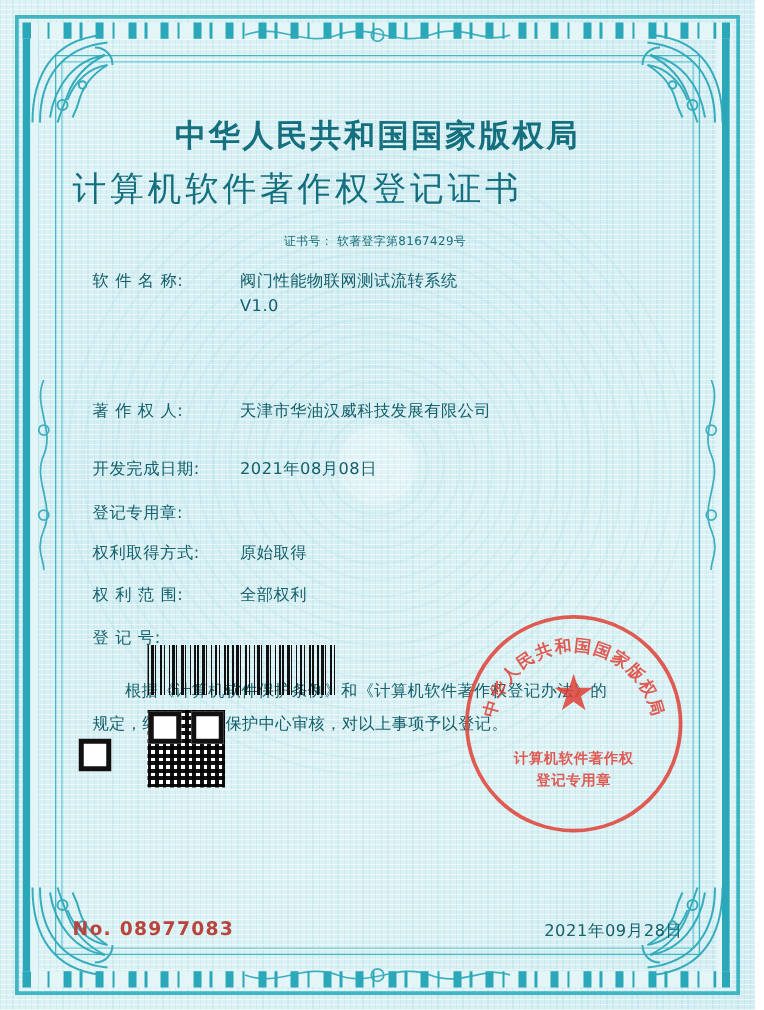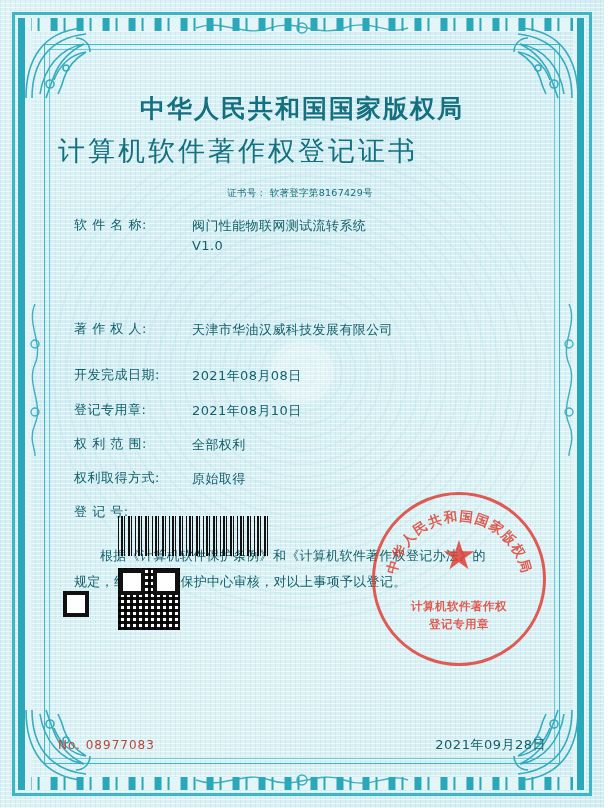--- a/index.html
+++ b/index.html
@@ -267,23 +267,24 @@
     letter-spacing: .5px;
   }
   .seal-line.l1 { top: 104px; }
   .seal-line.l2 { top: 122px; text-align: center; }
 
   
   .footer-no {
     position: absolute;
     left: 58px;
     bottom: 56px;
-    font-size: 12px;
+    font-size: 15px;
     color: #b8443d;
     letter-spacing: 1px;
+    font-weight: bold;
   }
   .footer-date {
     position: absolute;
     right: 58px;
     bottom: 54px;
     font-size: 13px;
     color: #14606b;
     letter-spacing: .5px;
   }
 </style>
@@ -412,31 +413,30 @@
         <div class="field-value">天津市华油汉威科技发展有限公司</div>
       </div>
 
       <div class="field-row">
         <div class="field-label">开发完成日期:</div>
         <div class="field-value">2021年08月08日</div>
       </div>
 
       <div class="field-row">
         <div class="field-label">登记专用章:</div>
-        <div class="field-value">2021年08月10日</div>
+      </div>
+
+      <div class="field-row">
+        <div class="field-label">权利取得方式:</div>
+        <div class="field-value">原始取得</div>
       </div>
 
       <div class="field-row">
         <div class="field-label">权 利 范 围:</div>
         <div class="field-value">全部权利</div>
-      </div>
-
-      <div class="field-row">
-        <div class="field-label">权利取得方式:</div>
-        <div class="field-value">原始取得</div>
       </div>
 
       <div class="field-row">
         <div class="field-label">登 记 号:</div>
       </div>
 
     </div>
 
     <div class="paragraph">
       <span class="indent"></span><span>根据《计算机软件保护条例》和《计算机软件著作权登记办法》的</span><br>

